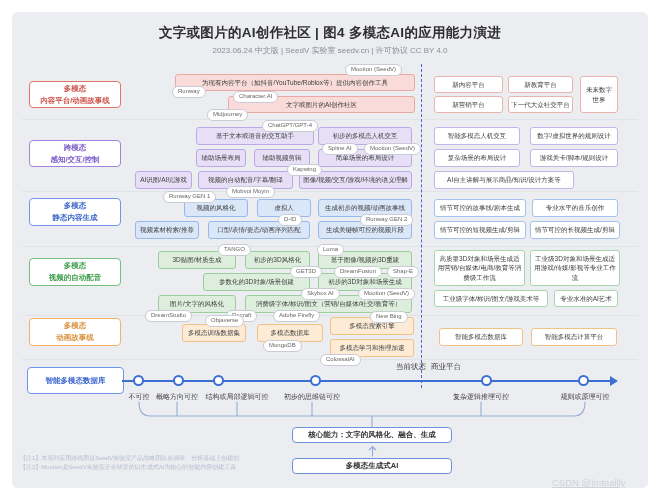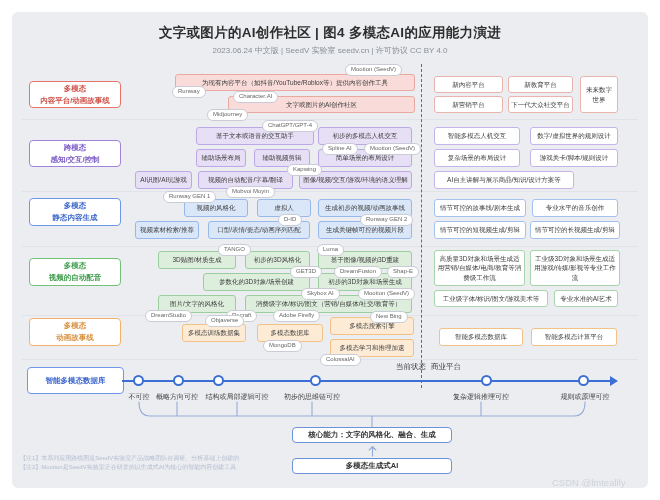--- a/index.html
+++ b/index.html
@@ -33,21 +33,21 @@
         padding:1px 5px;white-space:nowrap;z-index:6;line-height:1.25;}
   .axis{position:absolute;left:122px;top:380px;width:490px;border-top:2px solid #3b6fd4;z-index:3;}
   .axis-arrow{position:absolute;left:610px;top:376px;width:0;height:0;border-left:8px solid #3b6fd4;
               border-top:5px solid transparent;border-bottom:5px solid transparent;z-index:3;}
   .dot{position:absolute;top:375px;width:7px;height:7px;border:2.4px solid #3b6fd4;background:#fff;border-radius:50%;z-index:4;}
   .tl{position:absolute;top:392px;width:100px;text-align:center;font-size:7px;color:#3f3f3f;}
   .state{position:absolute;top:362px;font-size:7.5px;color:#3a3a3a;}
   .core{position:absolute;background:#fff;border:1.1px solid #6e92d8;border-radius:4px;display:flex;align-items:center;
         justify-content:center;font-size:7.5px;font-weight:bold;color:#333;box-sizing:border-box;z-index:2;}
   .fn{position:absolute;left:20px;font-size:6px;color:#b3bdd1;}
-  .wm{position:absolute;left:552px;top:477px;font-size:9.5px;color:#cfd3d9;}
+  .wm{position:absolute;left:552px;top:477px;font-size:9.5px;color:#cfd3d9;text-decoration:underline;}
   svg{position:absolute;z-index:1;}
 </style>
 </head>
 <body>
 
 <div class="canvas"></div>
 
 <div class="title">文字或图片的AI创作社区 | 图4 多模态AI的应用能力演进</div>
 <div class="subtitle">2023.06.24 中文版 | SeedV 实验室 seedv.cn | 许可协议 CC BY 4.0</div>
 

